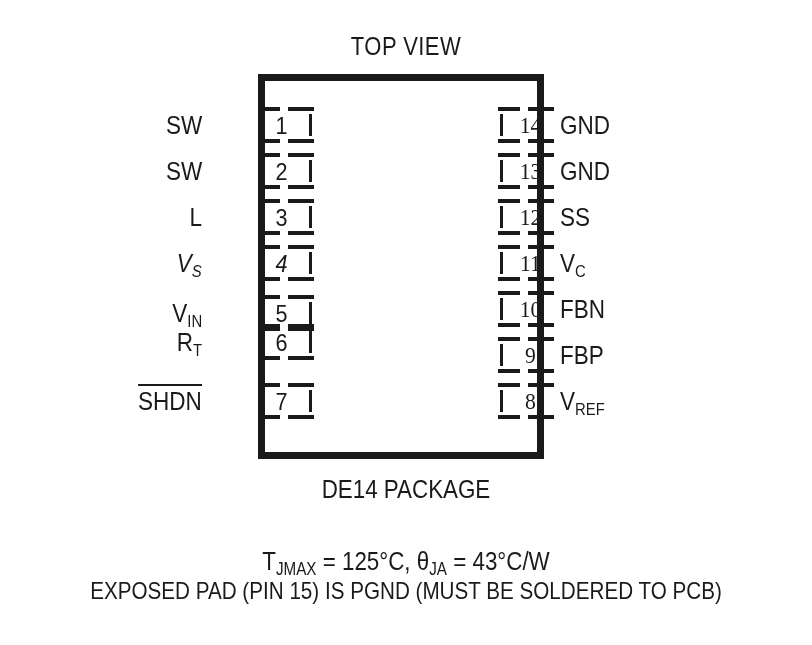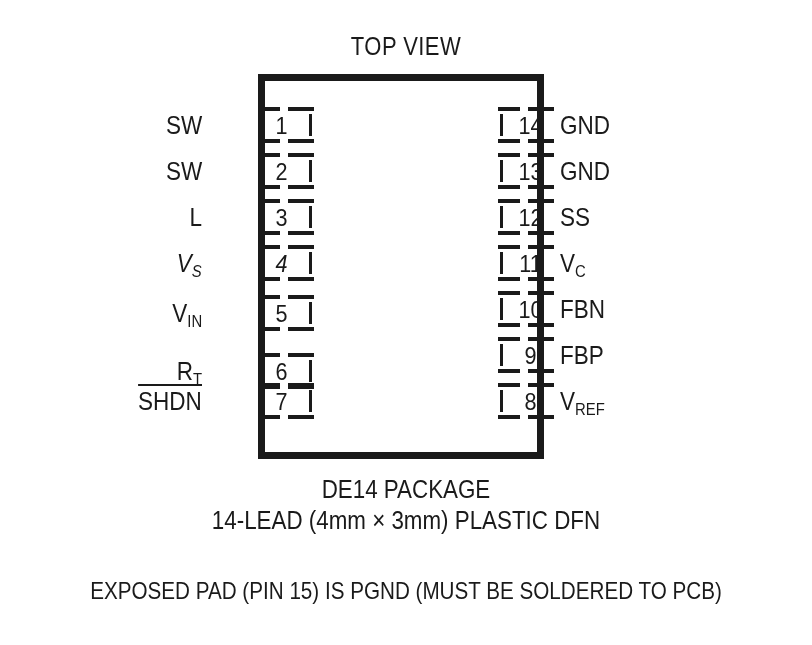--- a/index.html
+++ b/index.html
@@ -113,21 +113,21 @@
   }
 
   
   .pin-pad {
     position: absolute;
     top: 5px;
     width: 56px;
     height: 36px;
   }
   .pin-row.left  .pin-pad { left: 148px; }
-  .pin-row.right .pin-pad { left: 8px; }
+  .pin-row.right .pin-pad { left: 8px; font-family: Liberation Serif, serif; }
 
   .pin-pad .rule {
     position: absolute;
     left: 0;
     width: 56px;
     height: 4px;
     background: #1a1a1a;
   }
   .pin-pad .rule.top    { top: 0; }
   .pin-pad .rule.bottom { bottom: 0; }
@@ -241,21 +241,21 @@
       </div>
       <div class="pin-row left" style="top: 290px;">
         <div class="pin-label"><span>V</span><sub>IN</sub></div>
         <div class="pin-pad">
           <div class="rule top"></div>
           <div class="rule bottom"></div>
           <div class="tick"></div>
           <div class="pin-number">5</div>
         </div>
       </div>
-      <div class="pin-row left" style="top: 348px;">
+      <div class="pin-row left" style="top: 319px;">
         <div class="pin-label"><span>R</span><sub>T</sub></div>
         <div class="pin-pad">
           <div class="rule top"></div>
           <div class="rule bottom"></div>
           <div class="tick"></div>
           <div class="pin-number">6</div>
         </div>
       </div>
       <div class="pin-row left" style="top: 378px;">
         <div class="pin-label"><span class="overline">SHDN</span></div>
@@ -330,22 +330,24 @@
           <div class="tick"></div>
           <div class="pin-number">8</div>
         </div>
       </div>
     </div>
 
   <div class="caption caption-pkg">
     <span class="caption-line">DE14 PACKAGE</span>
   </div>
 
-  <div class="caption caption-lead">
-    <span class="caption-line">14-LEAD (4mm × 3mm) PLASTIC DFN</span>
+
+  <div class="caption caption-therm">
+    <span class="caption-line">
+      <span>T</span><sub>JMAX</sub><span> = 125°C, </span><span>θ</span><sub>JA</sub><span> = 43°C/W</span>
+    </span>
   </div>
-
 
   <div class="caption caption-pad">
     <span class="caption-line">EXPOSED PAD (PIN 15) IS PGND (MUST BE SOLDERED TO PCB)</span>
   </div>
 
 </div>
 
 </body></html>

